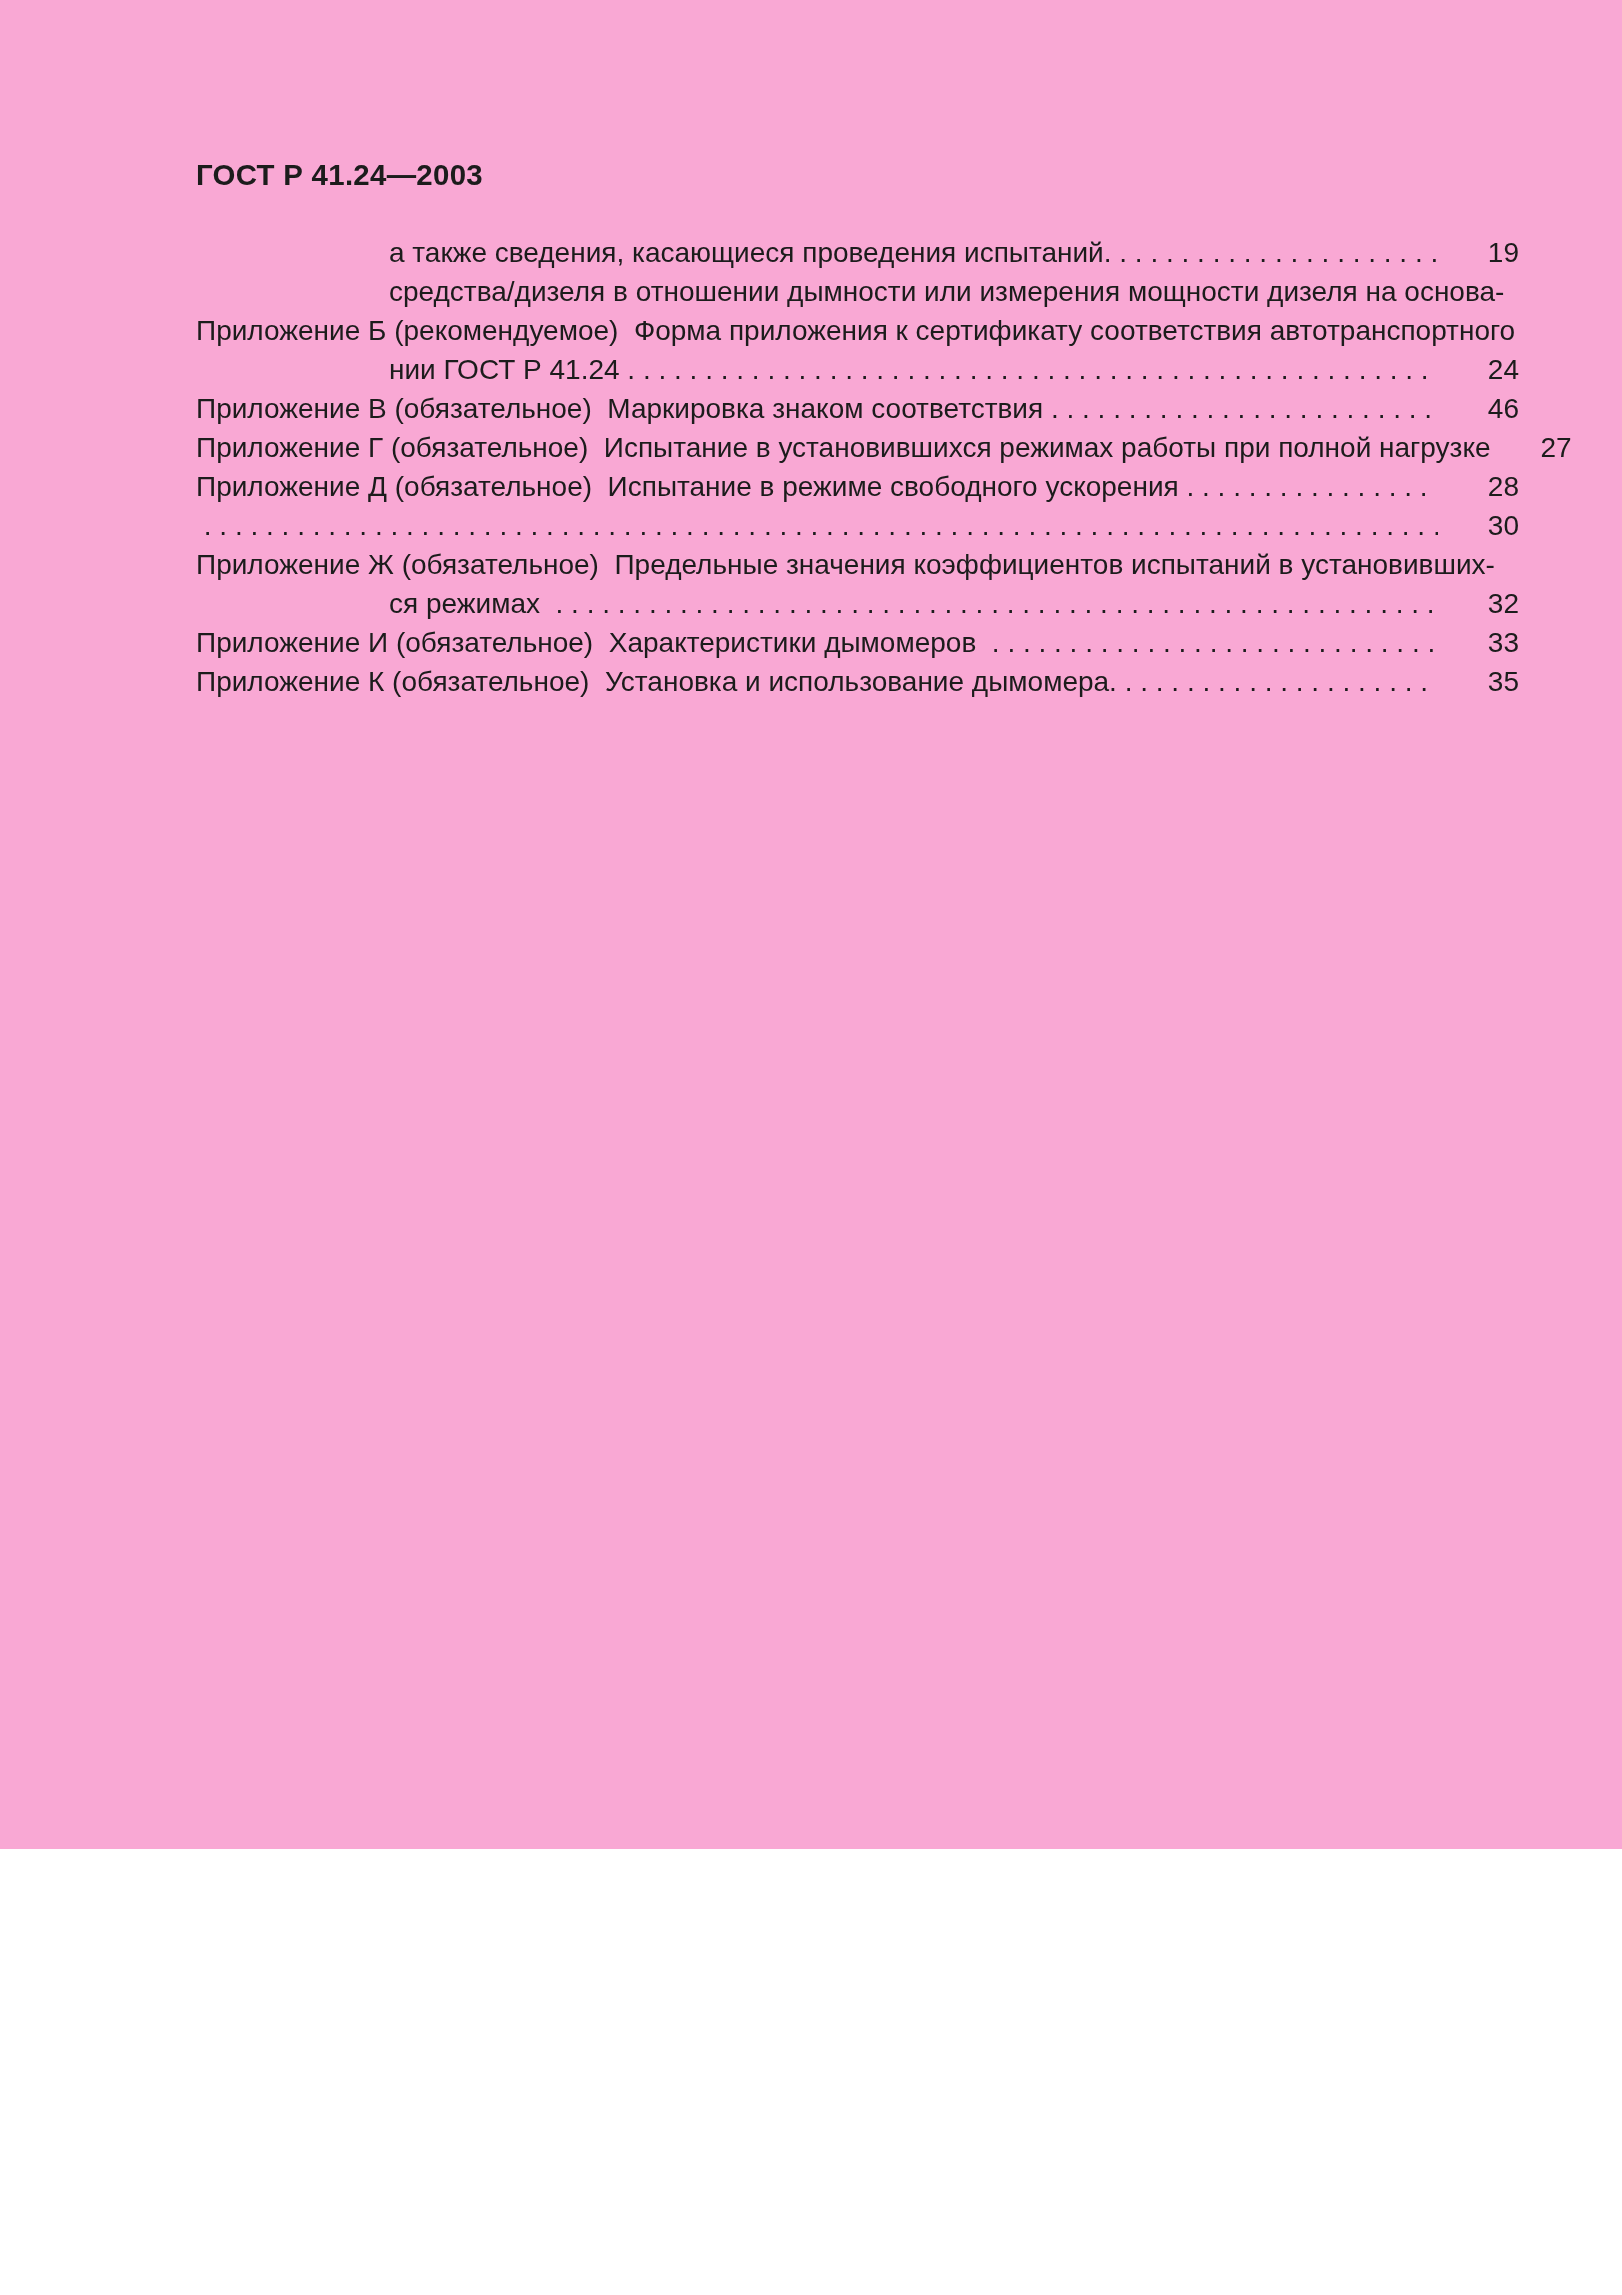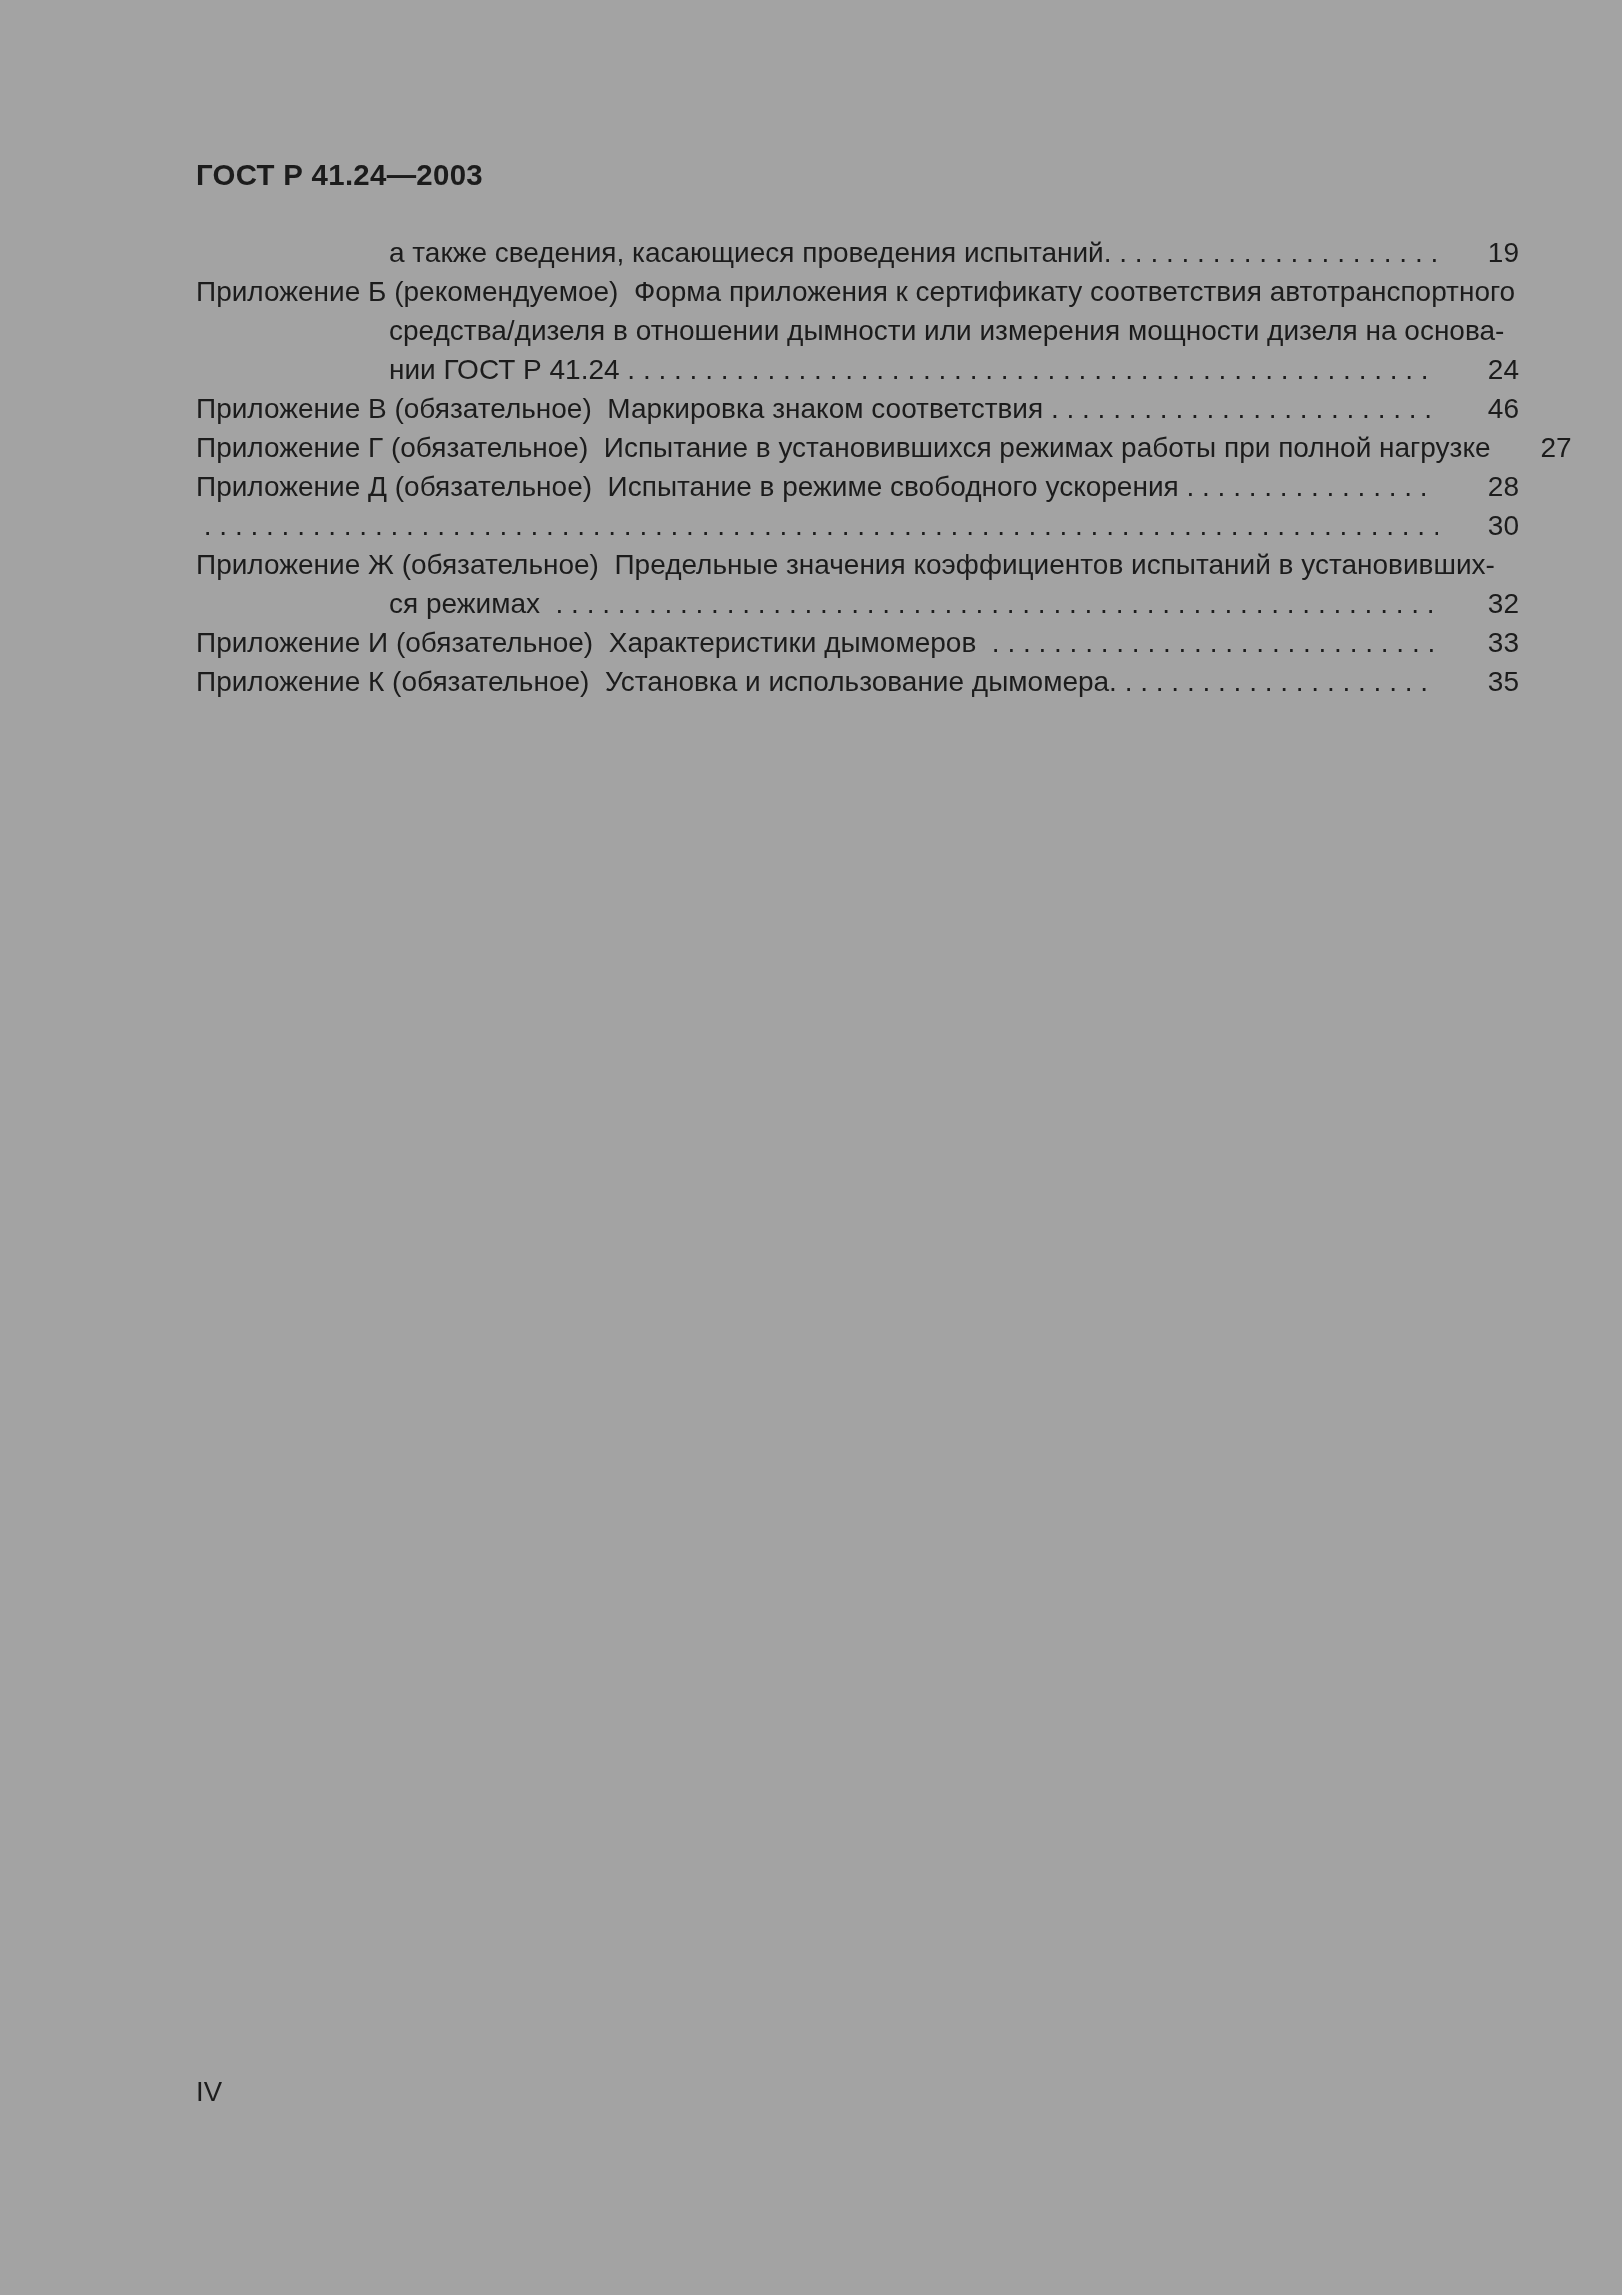--- a/index.html
+++ b/index.html
@@ -4,22 +4,22 @@
 <style>
   * { margin: 0; padding: 0; box-sizing: border-box; }
   html, body { background: #ffffff; }
   body {
     font-family: "Liberation Sans", sans-serif;
     color: #1c1c1c;
   }
   .page {
     position: relative;
     width: 1622px;
-    height: 2295px;
-    background: #a3a3a3;
+    height: 1849px;
+    background: #f9a8d4;
     padding: 158px 103px 0 196px;
     overflow: hidden;
   }
   .doc-code {
     font-size: 29.4px;
     font-weight: bold;
     letter-spacing: 0.3px;
     white-space: pre;
   }
   .toc {
@@ -68,28 +68,28 @@
   <div class="doc-code">ГОСТ Р 41.24—2003</div>
 
   <div class="toc">
 
   <div class="toc-line indent">
     <span class="toc-text">а также сведения, касающиеся проведения испытаний.</span>
     <span class="toc-leader"> . . . . . . . . . . . . . . . . . . . . . . . . . . . . . . . . . . . . . . . . . . . . . . . . . . . . . . . . . . . . . . . . . . . . . . . . . . . . . . . . . . . . . . . . . . . . . . . . . . . . . . . .</span>
     <span class="toc-page">19</span>
   </div>
 
-  <div class="toc-line">
-    <span class="toc-text">Приложение Б (рекомендуемое)  Форма приложения к сертификату соответствия автотранспортного</span>
+  <div class="toc-line indent">
+    <span class="toc-text">средства/дизеля в отношении дымности или измерения мощности дизеля на основа-</span>
     <span class="toc-leader"></span>
     <span class="toc-page"></span>
   </div>
 
-  <div class="toc-line indent">
-    <span class="toc-text">средства/дизеля в отношении дымности или измерения мощности дизеля на основа-</span>
+  <div class="toc-line">
+    <span class="toc-text">Приложение Б (рекомендуемое)  Форма приложения к сертификату соответствия автотранспортного</span>
     <span class="toc-leader"></span>
     <span class="toc-page"></span>
   </div>
 
   <div class="toc-line indent">
     <span class="toc-text">нии ГОСТ Р 41.24</span>
     <span class="toc-leader"> . . . . . . . . . . . . . . . . . . . . . . . . . . . . . . . . . . . . . . . . . . . . . . . . . . . . . . . . . . . . . . . . . . . . . . . . . . . . . . . . . . . . . . . . . . . . . . . . . . . . . . . .</span>
     <span class="toc-page">24</span>
   </div>
 

